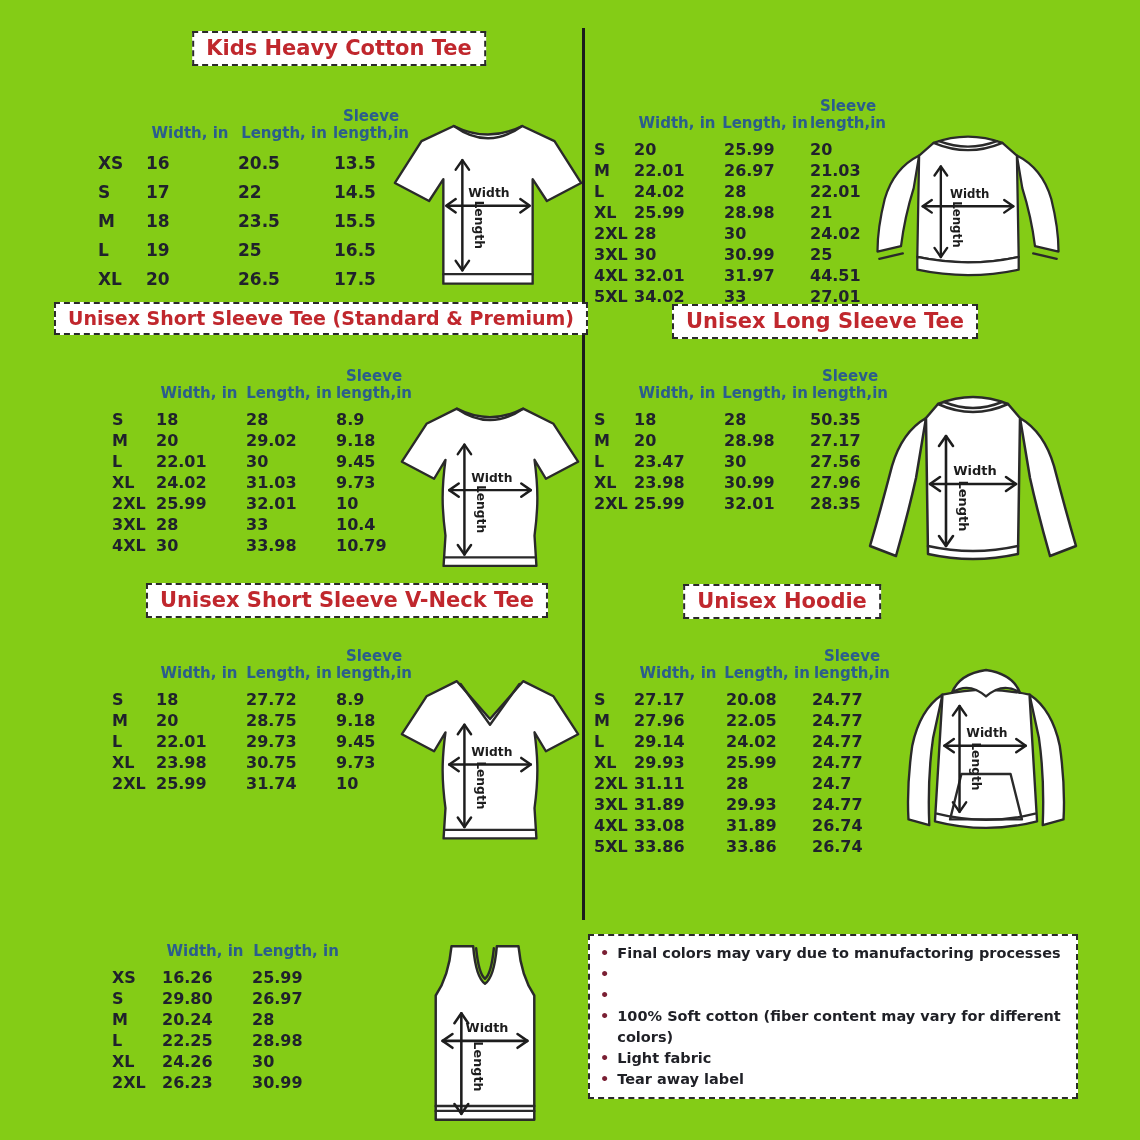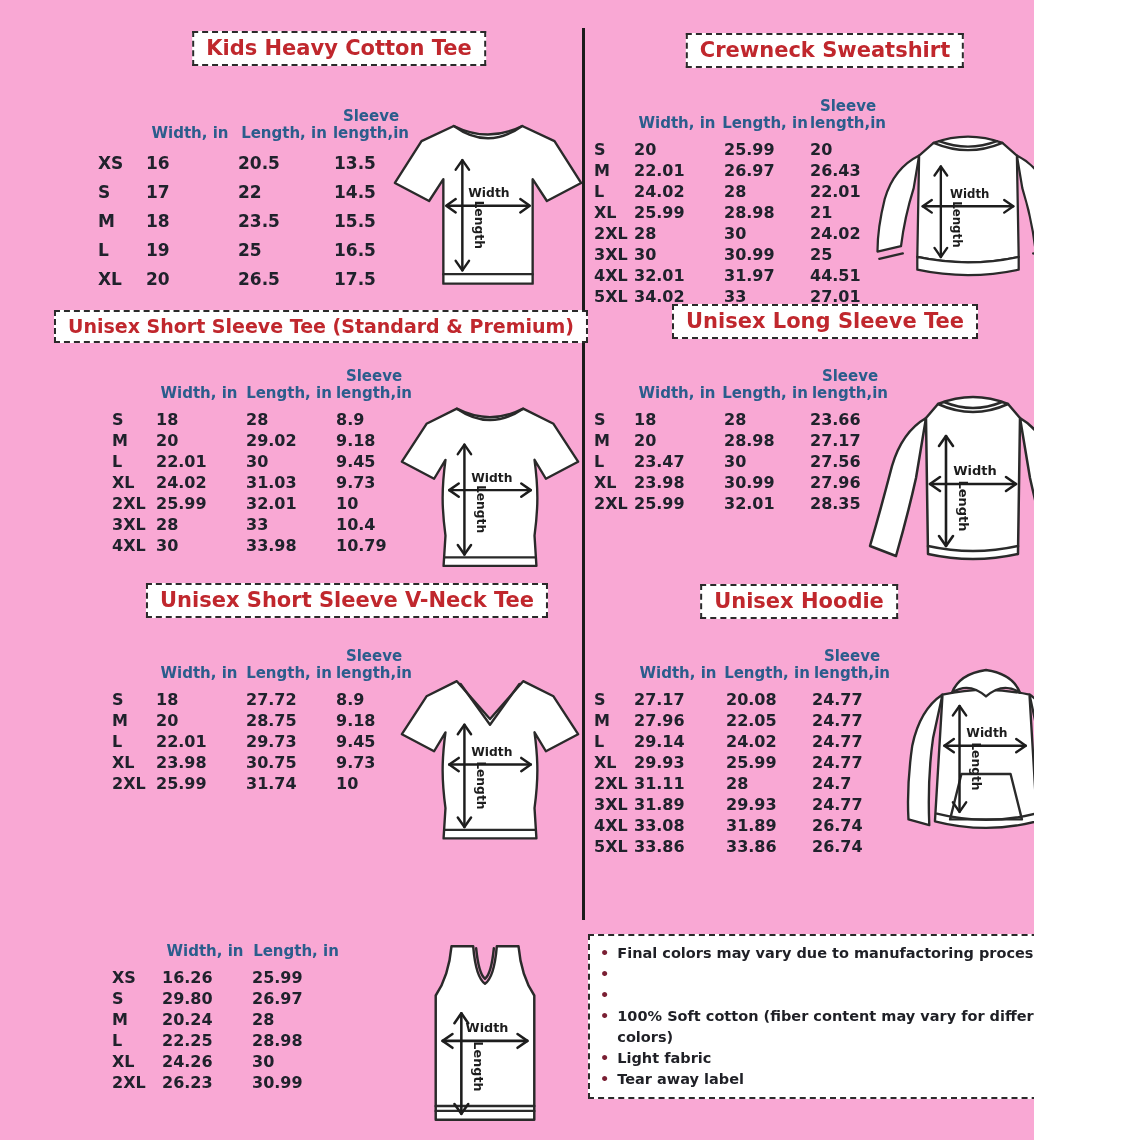--- a/index.html
+++ b/index.html
@@ -1,28 +1,28 @@
 <!DOCTYPE html>
 <html><head>
 <meta charset="utf-8">
 <style>
   html,body{margin:0;padding:0;background:#ffffff;}
-  #canvas{position:relative;width:1034px;height:1140px;background:#f9a8d4;
+  #canvas{position:relative;width:1140px;height:1140px;background:#84cc16;
           font-family:"DejaVu Sans",sans-serif;overflow:hidden;}
 
   
   .title{position:absolute;transform:translateX(-50%);border:2.5px dashed #2a2a2a;
          color:#c0272d;font-weight:bold;font-size:21px;line-height:1.3;
          padding:2px 12px;white-space:nowrap;background:#fff;}
   #t-kids{left:339px;top:31px}
   #t-crew{left:825px;top:33px}
-  #t-unisex{left:321px;top:310px;font-size:19px}
+  #t-unisex{left:321px;top:302px;font-size:19px}
   #t-long{left:825px;top:304px}
   #t-vneck{left:347px;top:583px}
-  #t-hoodie{left:799px;top:584px}
+  #t-hoodie{left:782px;top:584px}
   #t-tank{left:350px;top:862px}
 
   
   .table{position:absolute;color:#20222c;}
   .trow{display:grid;grid-template-columns:var(--cols);}
   .thead{align-items:end;padding-bottom:7px;}
   .thead .tcell{color:#2b5d8c;font-weight:bold;font-size:15px;text-align:center;
                 white-space:pre-line;line-height:1.12;align-self:end;}
   .thead .size-cell{visibility:hidden;}
   .tcell{font-weight:bold;}
@@ -65,21 +65,20 @@
   .note .bullet{color:#7a1f33;}
 </style>
 </head>
 <body>
 
 <div id="canvas">
 
   <div id="divider"></div>
 
   <div class="title" id="t-kids">Kids Heavy Cotton Tee</div>
-  <div class="title" id="t-crew">Crewneck Sweatshirt</div>
   <div class="title" id="t-unisex">Unisex Short Sleeve Tee (Standard &amp; Premium)</div>
   <div class="title" id="t-vneck">Unisex Short Sleeve V-Neck Tee</div>
   <div class="title" id="t-long">Unisex Long Sleeve Tee</div>
   <div class="title" id="t-hoodie">Unisex Hoodie</div>
 
   <div class="table roomy" id="tbl-kids">
       <div class="trow thead">
         <span class="tcell size-cell"></span>
         <span class="tcell hcell">Width, in</span>
         <span class="tcell hcell">Length, in</span>
@@ -128,21 +127,21 @@
       <div class="trow">
         <span class="tcell size-cell">S</span>
         <span class="tcell vcell">20</span>
         <span class="tcell vcell">25.99</span>
         <span class="tcell vcell">20</span>
       </div>
       <div class="trow">
         <span class="tcell size-cell">M</span>
         <span class="tcell vcell">22.01</span>
         <span class="tcell vcell">26.97</span>
-        <span class="tcell vcell">26.43</span>
+        <span class="tcell vcell">21.03</span>
       </div>
       <div class="trow">
         <span class="tcell size-cell">L</span>
         <span class="tcell vcell">24.02</span>
         <span class="tcell vcell">28</span>
         <span class="tcell vcell">22.01</span>
       </div>
       <div class="trow">
         <span class="tcell size-cell">XL</span>
         <span class="tcell vcell">25.99</span>
@@ -230,21 +229,21 @@
         <span class="tcell size-cell"></span>
         <span class="tcell hcell">Width, in</span>
         <span class="tcell hcell">Length, in</span>
         <span class="tcell hcell">Sleeve
 length,in</span>
       </div>
       <div class="trow">
         <span class="tcell size-cell">S</span>
         <span class="tcell vcell">18</span>
         <span class="tcell vcell">28</span>
-        <span class="tcell vcell">23.66</span>
+        <span class="tcell vcell">50.35</span>
       </div>
       <div class="trow">
         <span class="tcell size-cell">M</span>
         <span class="tcell vcell">20</span>
         <span class="tcell vcell">28.98</span>
         <span class="tcell vcell">27.17</span>
       </div>
       <div class="trow">
         <span class="tcell size-cell">L</span>
         <span class="tcell vcell">23.47</span>

